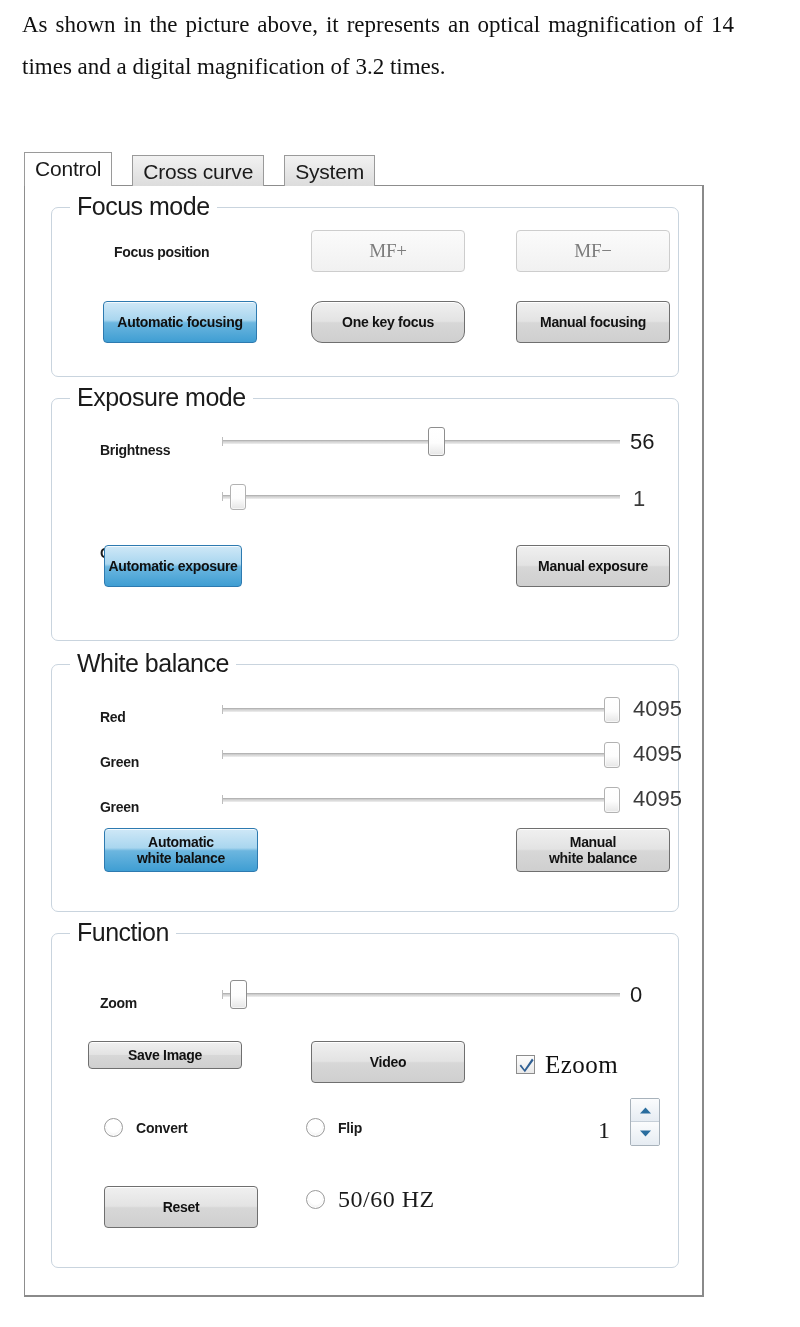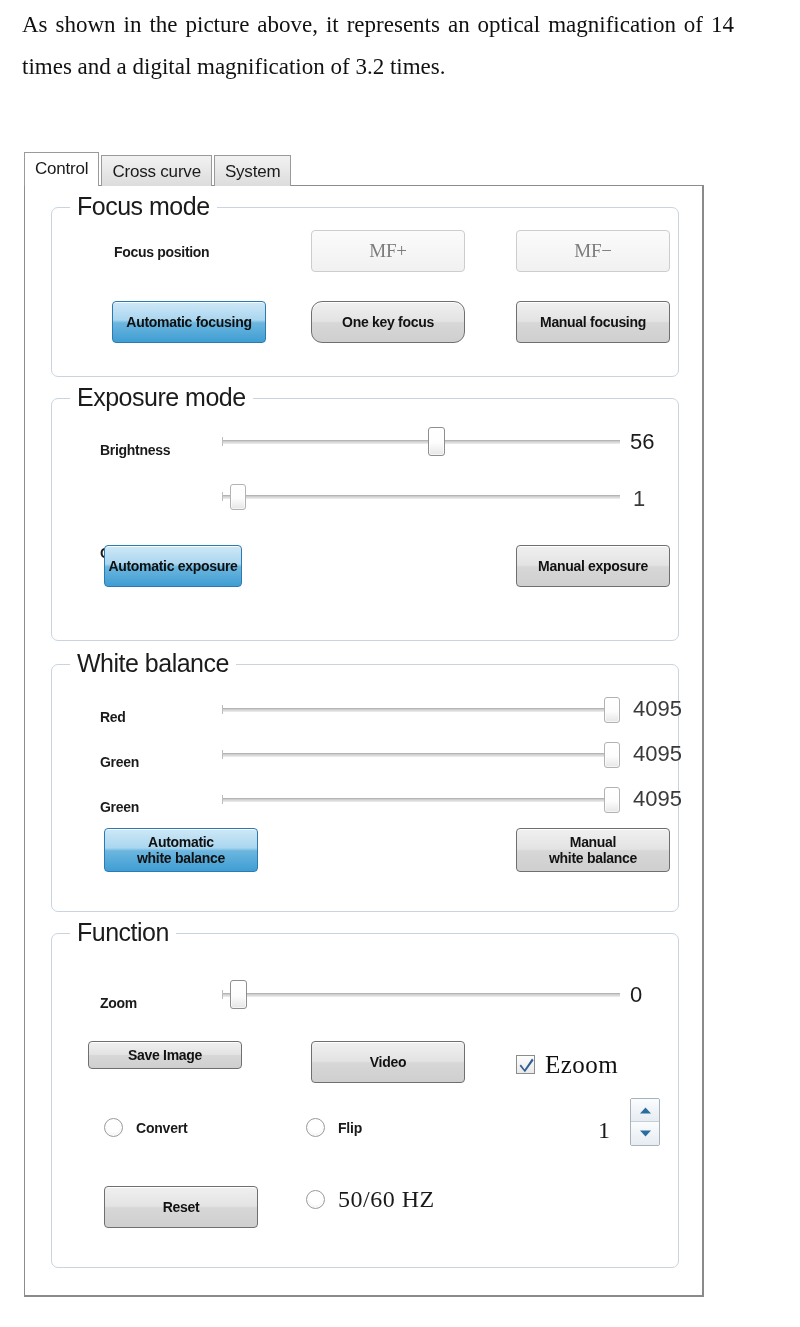--- a/index.html
+++ b/index.html
@@ -34,33 +34,33 @@
     position: absolute;
     left: 24px;
     top: 152px;
     height: 34px;
     display: flex;
     align-items: flex-end;
     z-index: 5;
   }
   .tab {
     font-family: "Liberation Sans", sans-serif;
-    font-size: 17px;
+    font-size: 21px;
     color: #1a1a1a;
     padding: 3px 10px 4px 10px;
     border: 1px solid #9a9a9a;
     border-bottom: none;
     line-height: 26px;
     box-sizing: border-box;
     height: 34px;
     letter-spacing: -0.2px;
   }
   .tab.inactive {
     background: linear-gradient(#f2f2f2, #dcdcdc);
-    margin-left: 2px;
+    margin-left: 20px;
     height: 31px;
   }
   .tab.active {
     background: #ffffff;
     position: relative;
     z-index: 6;
   }
 
   
   .panel {
@@ -305,21 +305,21 @@
 
   <div class="group" id="group-focus">
     <div class="group-title">Focus mode</div>
 
     <div class="field-label" style="left:62px; top:36px;">Focus position</div>
 
     <div class="btn pale" style="left:259px; top:22px; width:154px; height:42px;">MF+</div>
 
     <div class="btn pale" style="left:464px; top:22px; width:154px; height:42px;">MF−</div>
 
-    <div class="btn blue" style="left:60px; top:93px; width:154px; height:42px;">Automatic focusing</div>
+    <div class="btn blue" style="left:51px; top:93px; width:154px; height:42px;">Automatic focusing</div>
 
     <div class="btn" style="left:259px; top:93px; width:154px; height:42px;border-radius:11px;">One key focus</div>
 
     <div class="btn" style="left:464px; top:93px; width:154px; height:42px;">Manual focusing</div>
   </div>
 
   <div class="group" id="group-exposure">
     <div class="group-title">Exposure mode</div>
 
     <div class="field-label" style="left:48px; top:43px;">Brightness</div>

